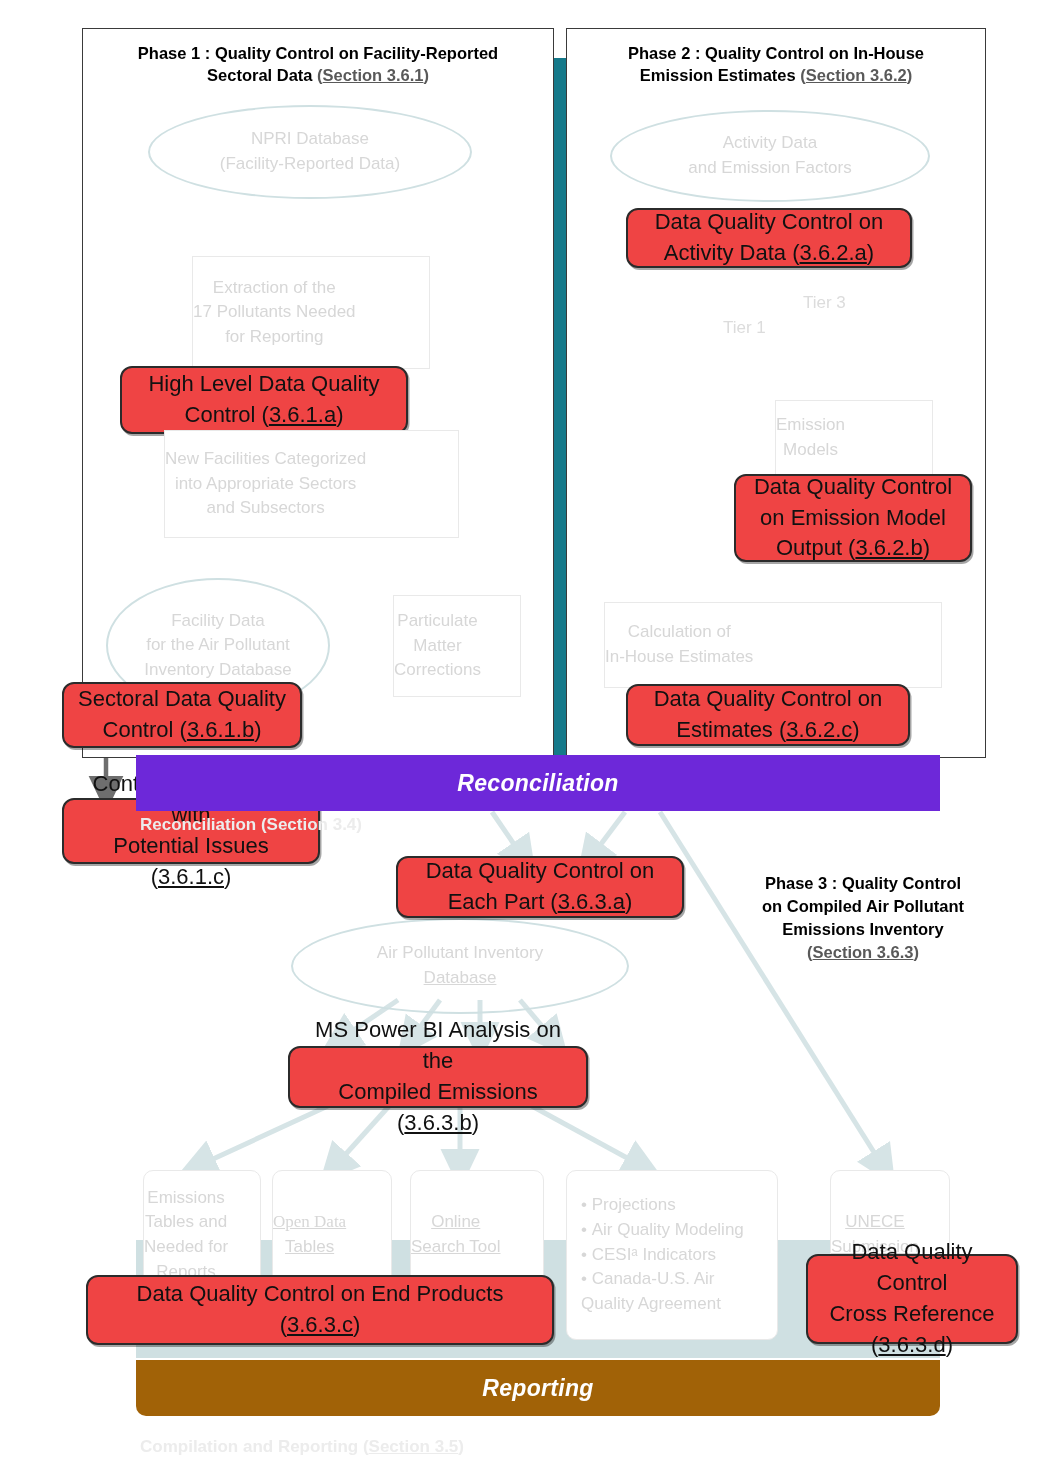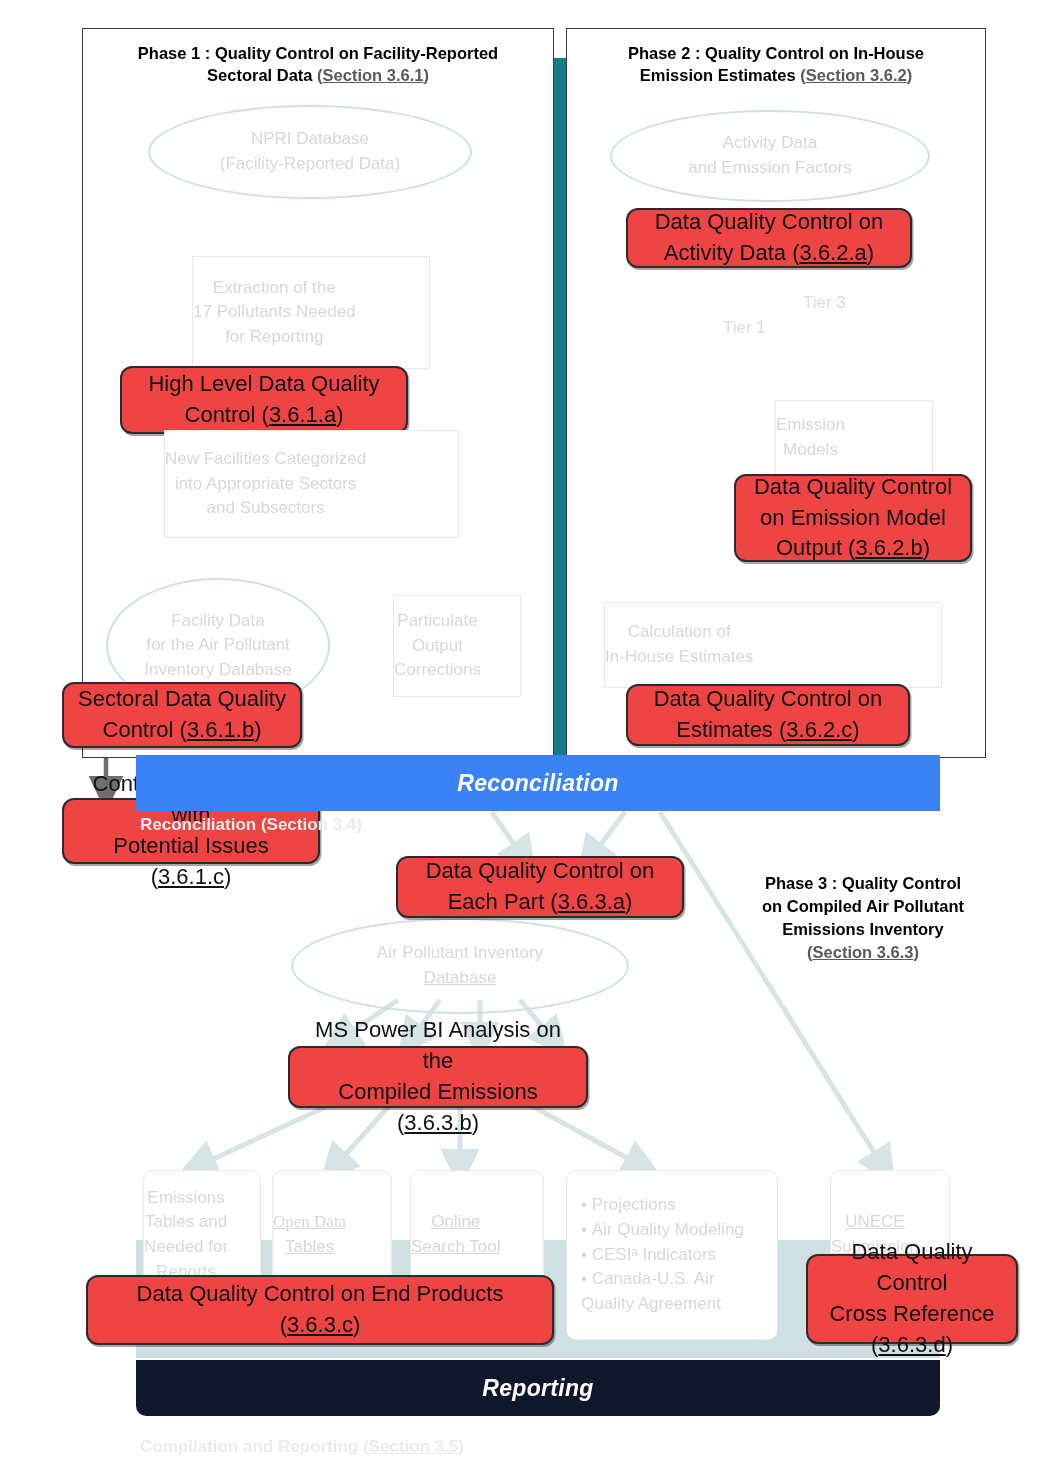--- a/index.html
+++ b/index.html
@@ -69,29 +69,29 @@
     font-size:22px;
     line-height:1.4;
     box-shadow: 1.5px 2px 0 rgba(0,0,0,0.35);
     padding:4px 10px;
   }
   .qc u { text-decoration:underline; }
 
   
   .band {
     position:absolute;
-    background:#3b82f6;
+    background:#6d28d9;
     color:#ffffff;
     font-style:italic;
     font-weight:bold;
     font-size:23px;
     display:flex; align-items:center; justify-content:center;
     letter-spacing:0.3px;
   }
-  .band.reporting { background:#0f172a; border-radius:0 0 10px 10px; }
+  .band.reporting { background:#a16207; border-radius:0 0 10px 10px; }
   .teal-strip { position:absolute; background:#15798a; }
   .lightteal { position:absolute; background:#cfe0e2; }
 
   
   .section-caption {
     position:absolute;
     color:#ececec;
     font-weight:bold;
     font-size:17px;
     white-space:nowrap;
@@ -214,21 +214,21 @@
     <div>
       <span>Facility Data</span><br>
       <span>for the Air Pollutant</span><br>
       <span>Inventory Database</span>
     </div>
   </div>
 
   <div class="fbox" style="left:393px; top:595px; width:128px; height:102px;">
     <div>
       <span>Particulate</span><br>
-      <span>Output</span><br>
+      <span>Matter</span><br>
       <span>Corrections</span>
     </div>
   </div>
 
   <div class="qc" style="left:62px; top:682px; width:240px; height:66px;">
     <div>
       <span>Sectoral Data Quality</span><br>
       <span>Control (</span><u>3.6.1.b</u>)
     </div>
   </div>

